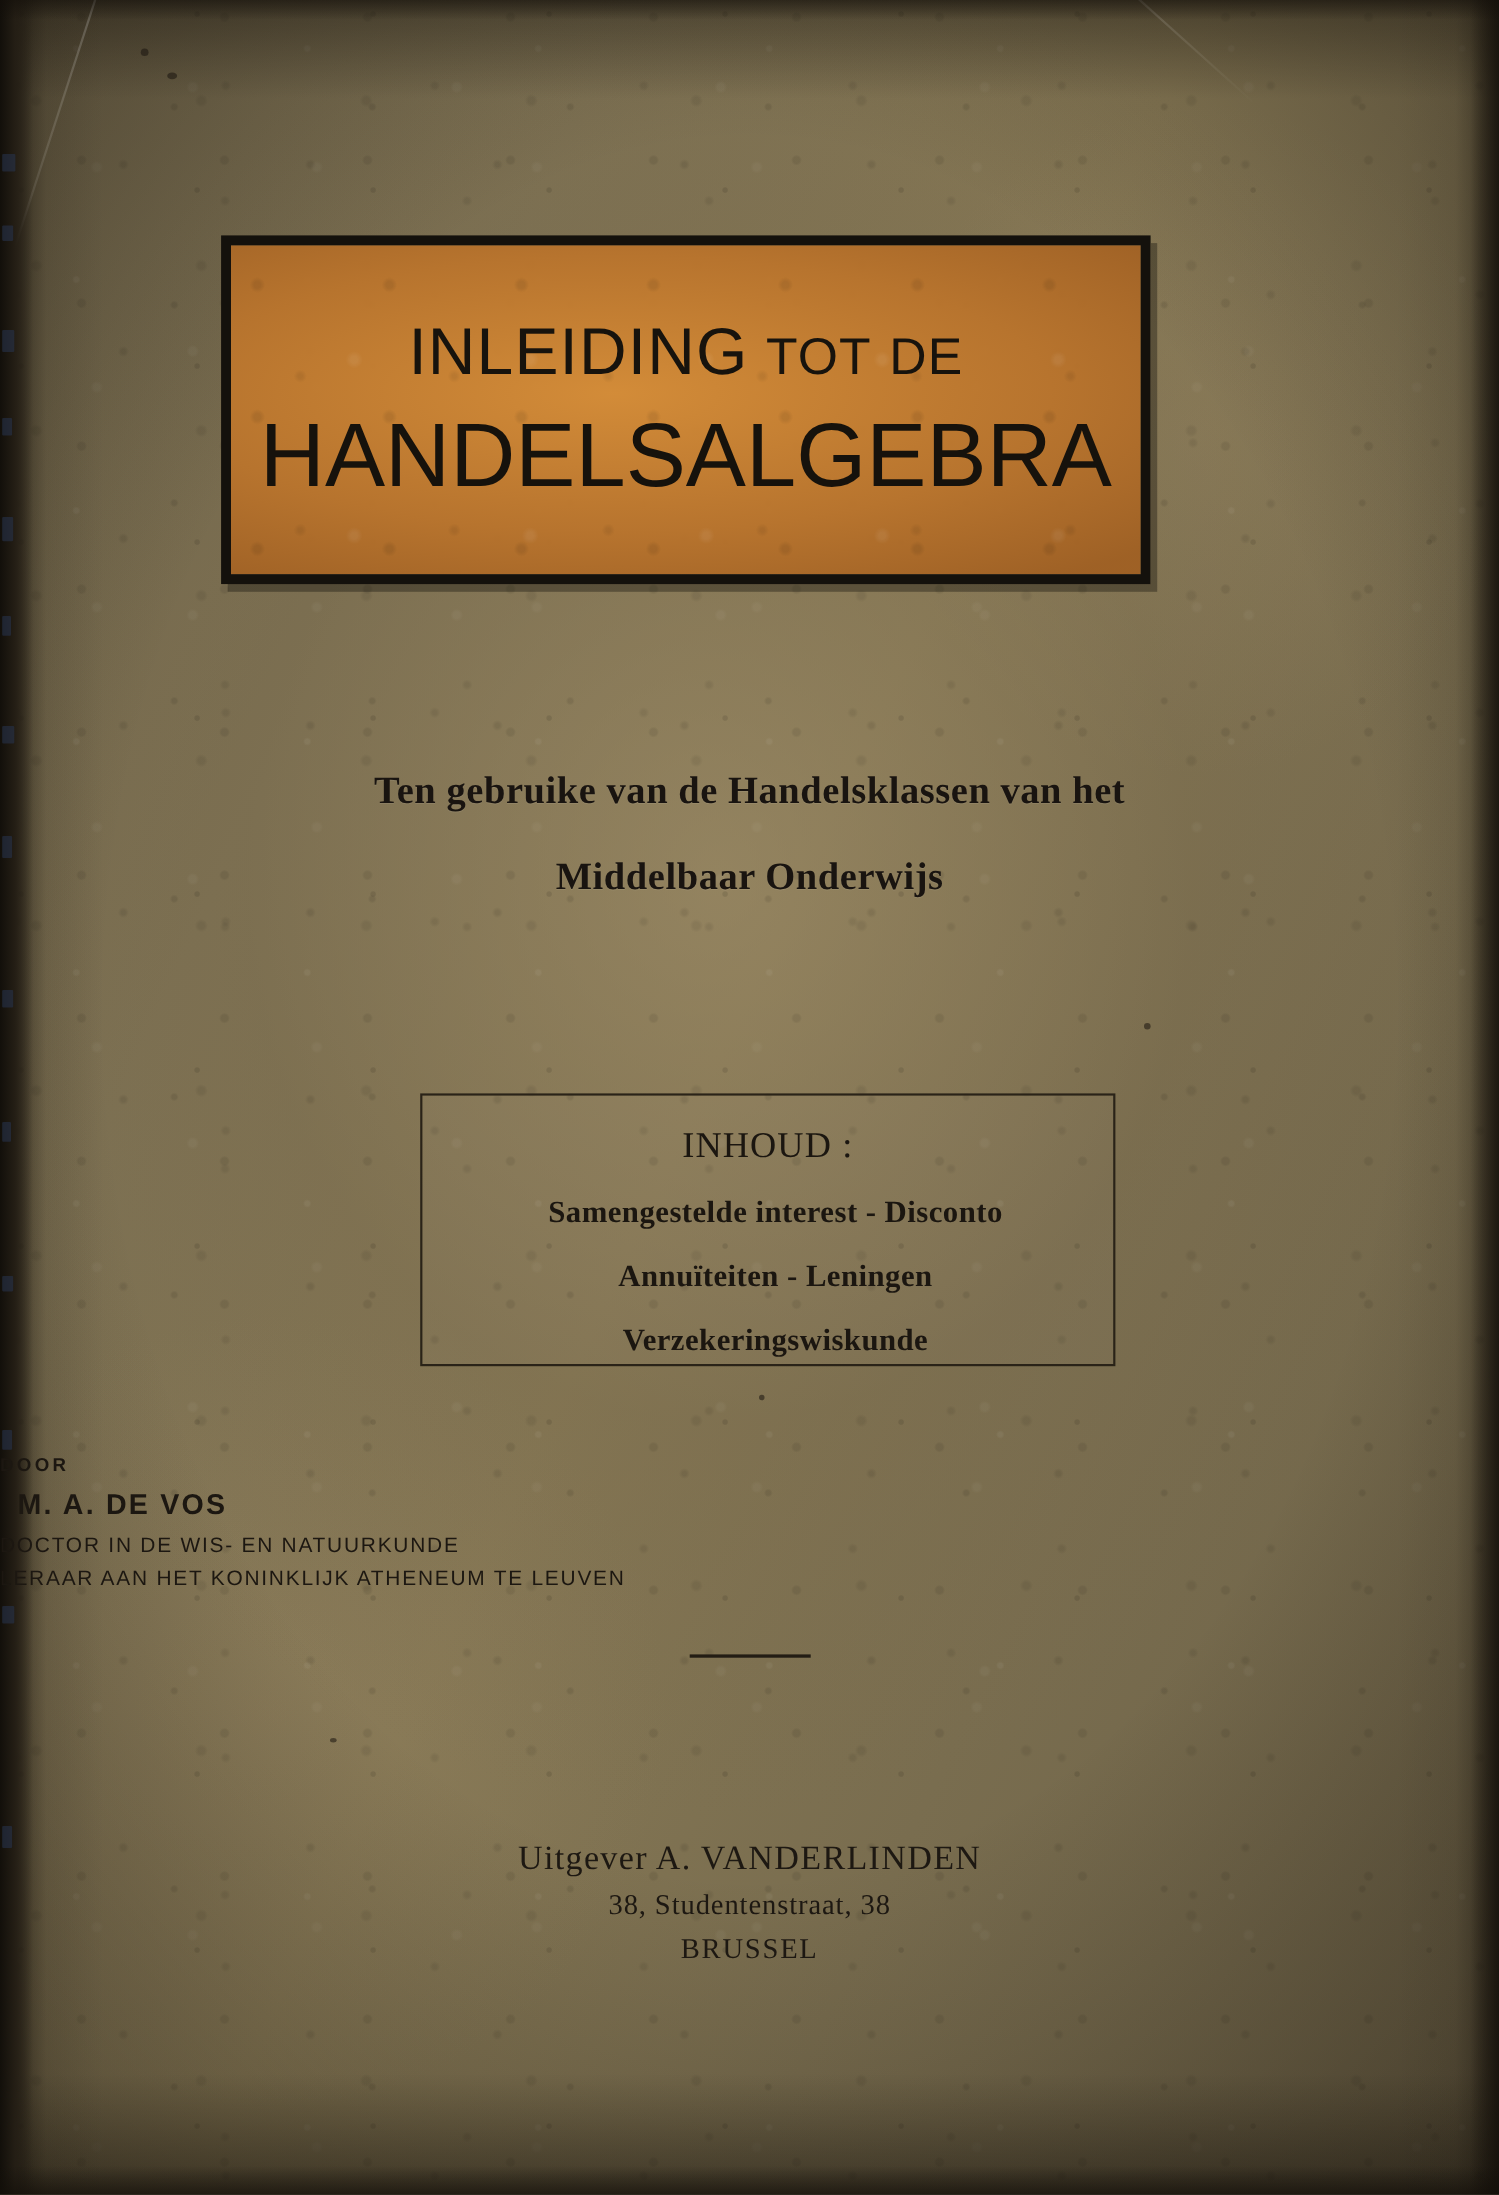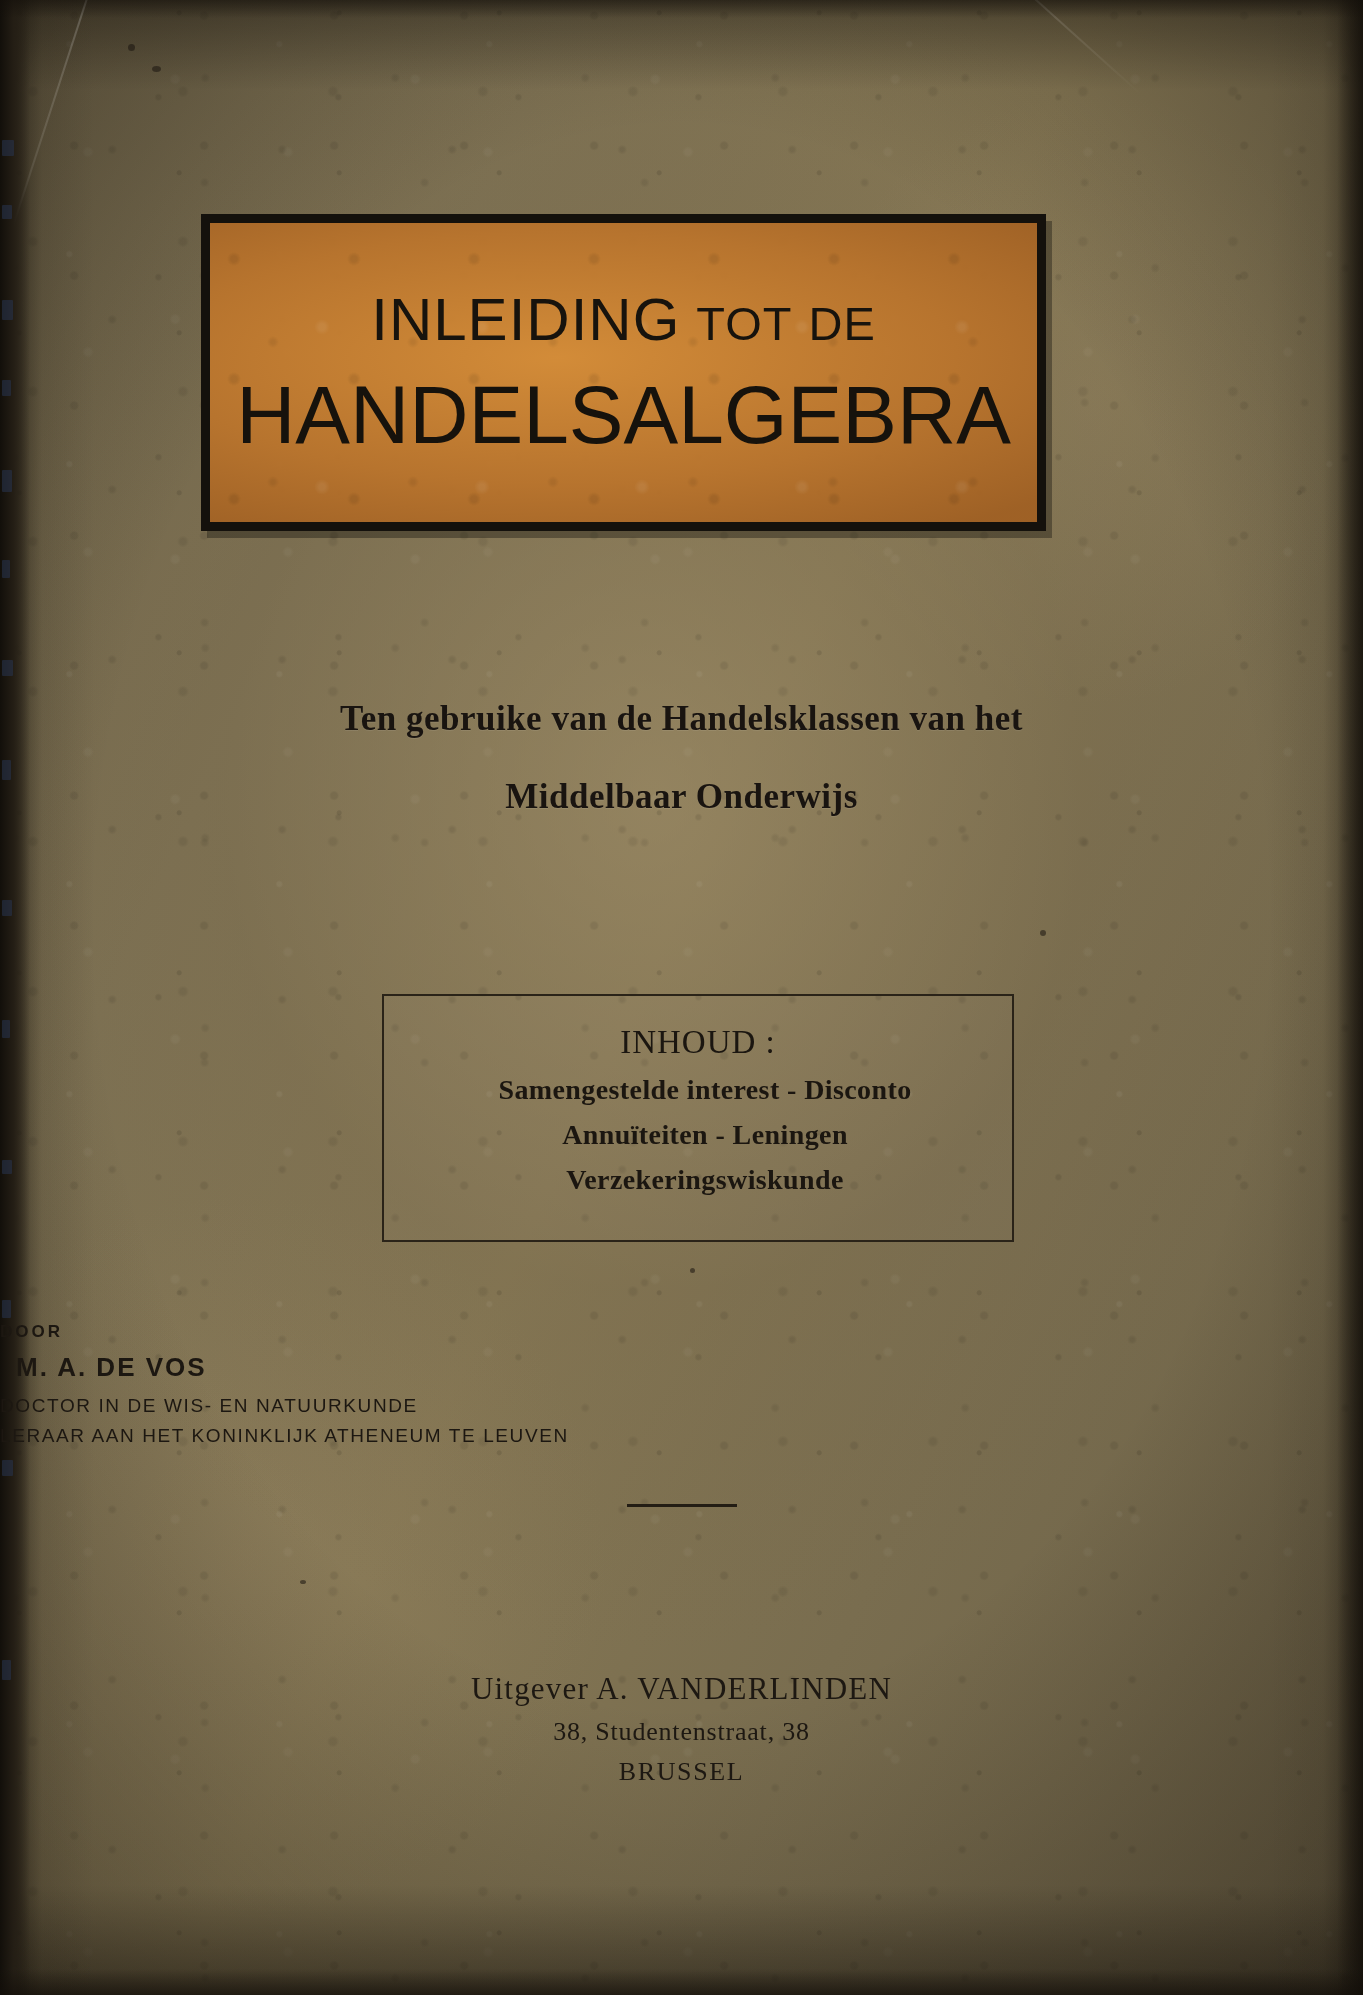--- a/index.html
+++ b/index.html
@@ -203,21 +203,21 @@
     font-family: "Liberation Serif", serif;
     font-size: 33px;
     letter-spacing: 1px;
     margin-top: 28px;
   }
   .inhoud-line {
     font-family: "Liberation Serif", serif;
     font-weight: bold;
     font-size: 28px;
     letter-spacing: 0.4px;
-    margin-top: 13px;
+    margin-top: 26px;
     padding-left: 14px;
   }
 
   
   .author-block {
     position: absolute;
     left: 0; right: 0;
     top: 1322px;
     color: #1c1711;
     font-family: "Liberation Sans", sans-serif;

